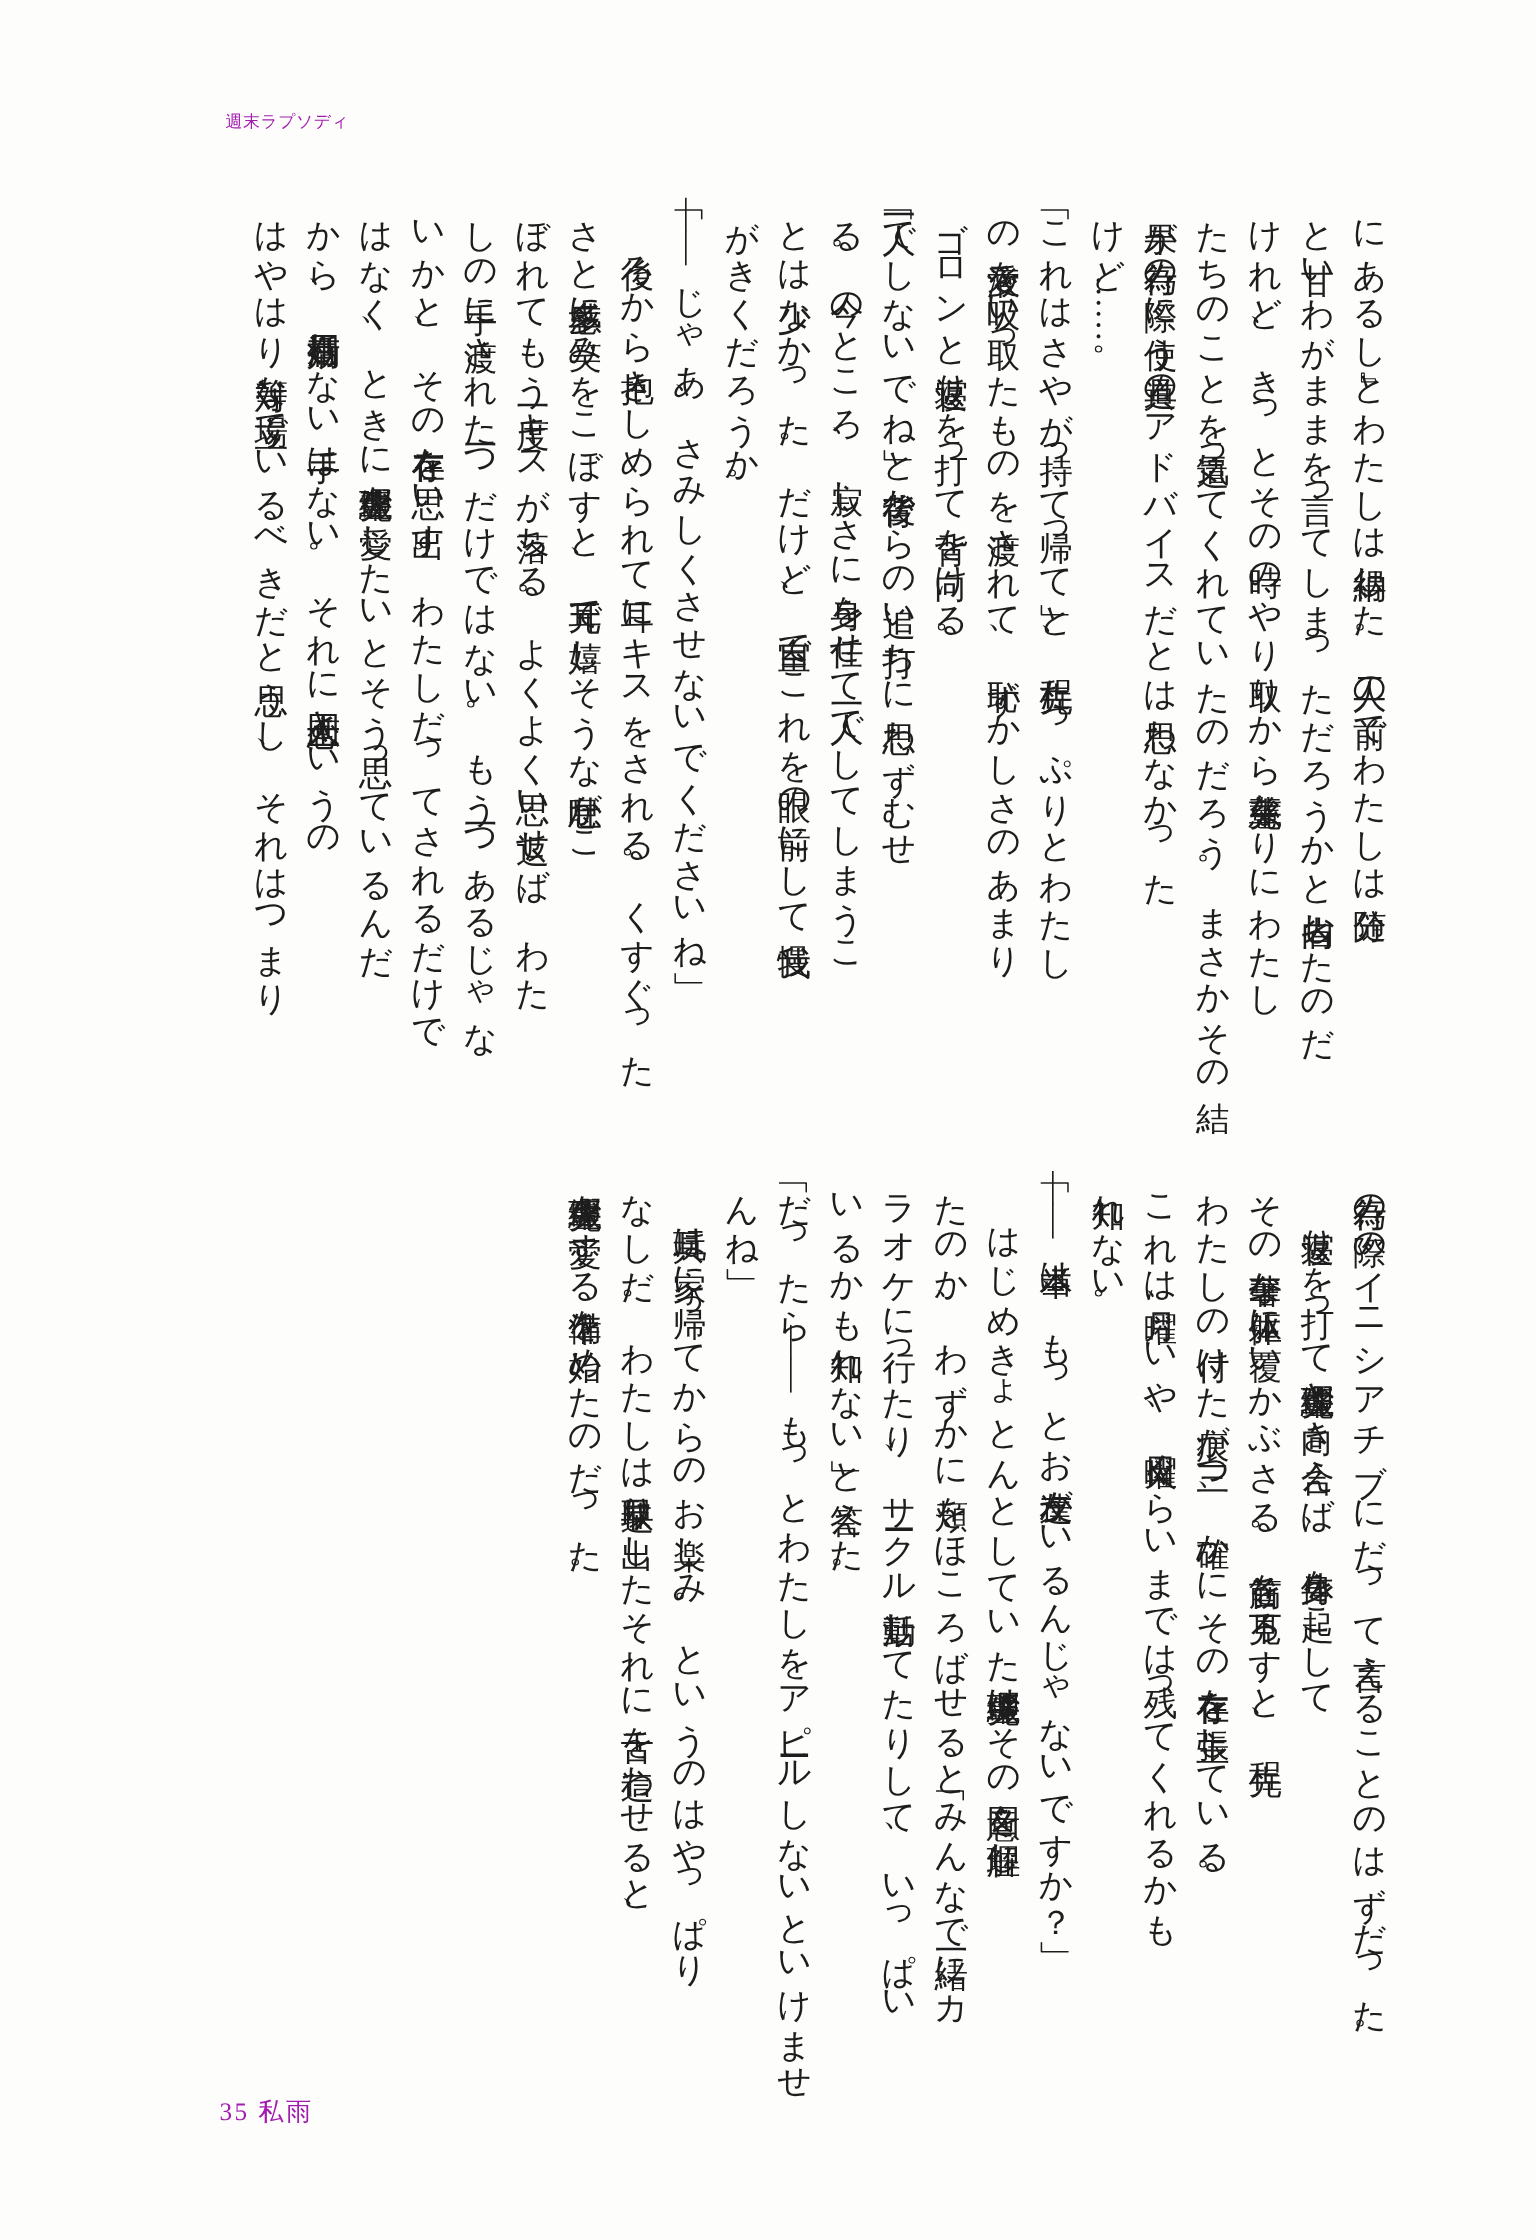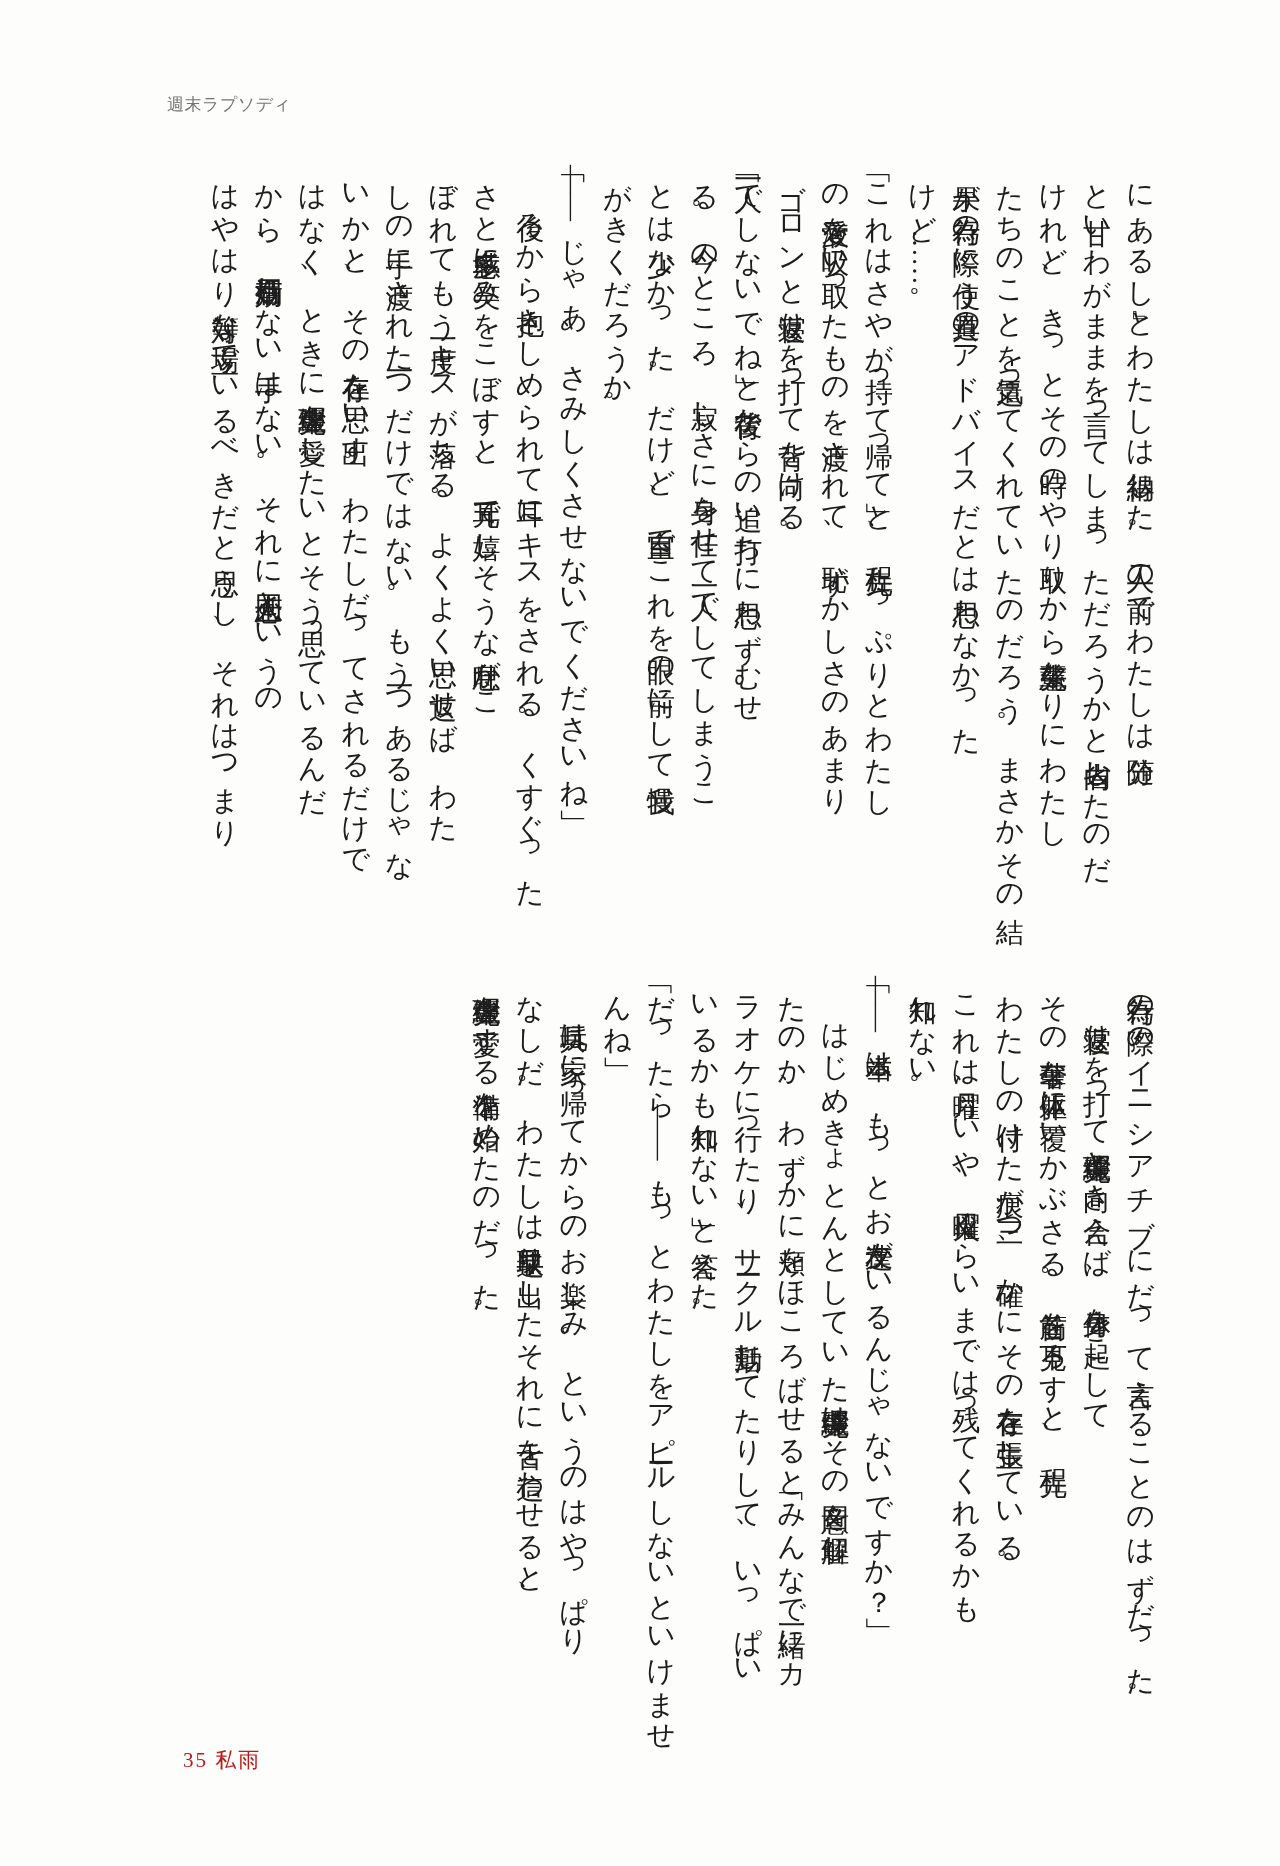--- a/index.html
+++ b/index.html
@@ -10,25 +10,25 @@
     position: relative;
     overflow: hidden;
     font-family: "Liberation Serif", "DejaVu Serif", serif;
   }
   .page {
     position: absolute;
     inset: 0;
   }
   .running-header {
     position: absolute;
-    left: 167px;
+    left: 188px;
     top: 93px;
-    font-size: 17px;
+    font-size: 14px;
     letter-spacing: 0.5px;
-    color: #737373;
+    color: #a21caf;
     white-space: nowrap;
   }
   .vblock {
     position: absolute;
     right: 118px;
     writing-mode: vertical-rl;
     text-orientation: mixed;
     font-size: 28px;
     line-height: 43.6px;
     color: #1d1d1d;
@@ -39,21 +39,21 @@
     overflow: visible;
   }
   .block-upper { top: 165px; }
   .block-lower { top: 976px; }
   .page-footer {
     position: absolute;
     left: 183px;
     top: 1746px;
     font-size: 21px;
     letter-spacing: 2px;
-    color: #b91c1c;
+    color: #a21caf;
     white-space: nowrap;
   }
 </style>
 </head>
 <body>
 
 <div class="page">
 
   <div class="running-header">週末ラプソディ</div>
 

